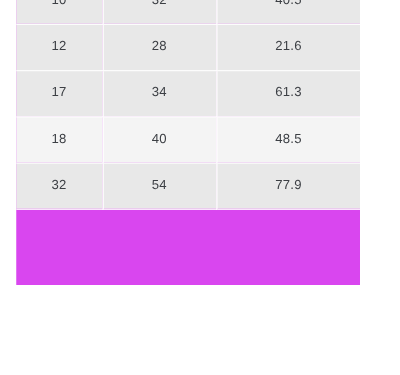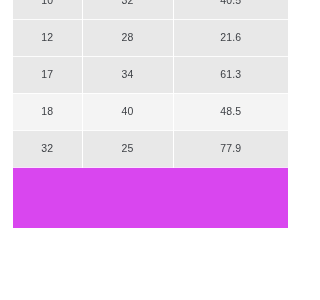--- a/index.html
+++ b/index.html
@@ -136,21 +136,21 @@
       <tr class="row-light">
         <td>18</td>
         <td>40</td>
         <td>48.5</td>
       </tr>
 
 
 
       <tr class="row-dark">
         <td>32</td>
-        <td>25</td>
+        <td>54</td>
         <td>77.9</td>
       </tr>
 
     </tbody>
   </table>
 
   <div id="left-gutter"></div>
   <div id="right-gutter"></div>
   <div id="bottom-gutter"></div>
 

